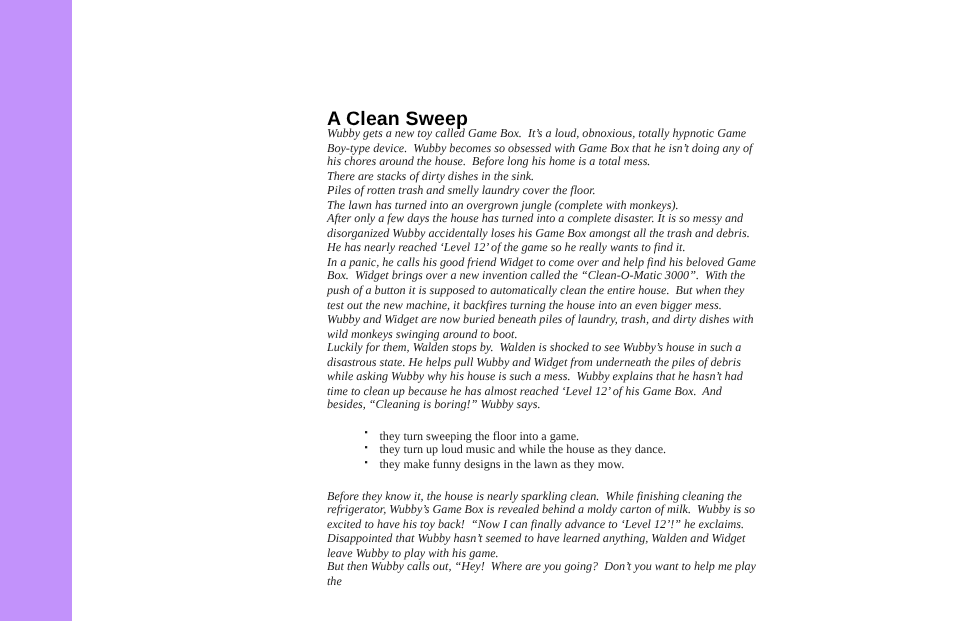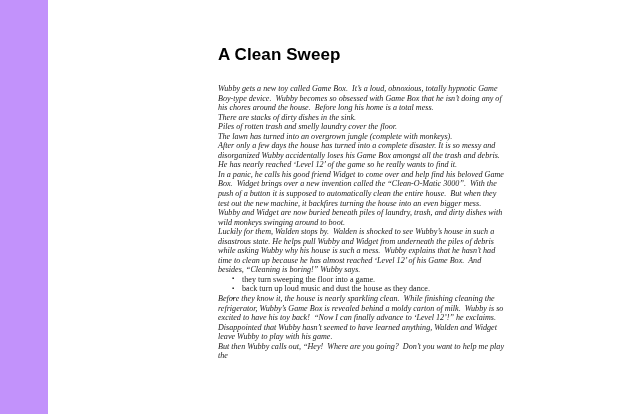--- a/index.html
+++ b/index.html
@@ -31,24 +31,24 @@
     position: absolute;
     left: 218px;
     top: 0;
     width: 286px;
     height: 414px;
   }
   .doc-title {
     margin: 0;
     padding: 0;
     position: absolute;
-    top: 48px;
+    top: 72px;
     left: 0;
     font-family: "Liberation Sans", "DejaVu Sans", sans-serif;
-    font-size: 17px;
+    font-size: 13px;
     font-weight: bold;
     color: #000000;
     letter-spacing: 0.1px;
     line-height: 13px;
   }
   .story {
     position: absolute;
     top: 84px;
     left: 0;
     width: 286px;
@@ -57,21 +57,21 @@
     color: #1a1a1a;
     text-align: left;
   }
   .story p {
     margin: 0;
     padding: 0;
     white-space: pre-wrap;
     font-style: italic;
   }
   .bullets {
-    margin: 0;
+    margin: 11px;
     padding: 0;
     list-style: none;
   }
   .bullets li {
     position: relative;
     padding-left: 24px;
     line-height: 9.55px;
   }
   .bullets li .bullet-glyph {
     position: absolute;
@@ -111,22 +111,22 @@
 Wubby and Widget are now buried beneath piles of laundry, trash, and dirty dishes with
 wild monkeys swinging around to boot.</p>
       <p>Luckily for them, Walden stops by.  Walden is shocked to see Wubby’s house in such a
 disastrous state. He helps pull Wubby and Widget from underneath the piles of debris
 while asking Wubby why his house is such a mess.  Wubby explains that he hasn’t had
 time to clean up because he has almost reached ‘Level 12’ of his Game Box.  And
 besides, “Cleaning is boring!” Wubby says.</p>
 
       <ul class="bullets">
         <li><span class="bullet-glyph">▪</span><span>they turn sweeping the floor into a game.</span></li>
-        <li><span class="bullet-glyph">▪</span><span>back turn up loud music and dust the house as they dance.</span></li>
-        <li><span class="bullet-glyph">▪</span></li>
+        <li><span class="bullet-glyph">▪</span><span>they turn up loud music and while the house as they dance.</span></li>
+        <li><span class="bullet-glyph">▪</span><span>they make funny designs in the lawn as they mow.</span></li>
       </ul>
 
       <p>Before they know it, the house is nearly sparkling clean.  While finishing cleaning the
 refrigerator, Wubby’s Game Box is revealed behind a moldy carton of milk.  Wubby is so
 excited to have his toy back!  “Now I can finally advance to ‘Level 12’!” he exclaims.
 Disappointed that Wubby hasn’t seemed to have learned anything, Walden and Widget
 leave Wubby to play with his game.</p>
 
       <p><span>But then Wubby calls out, “Hey!  Where are you going?  Don’t you want to help me play
 the </span></p>

